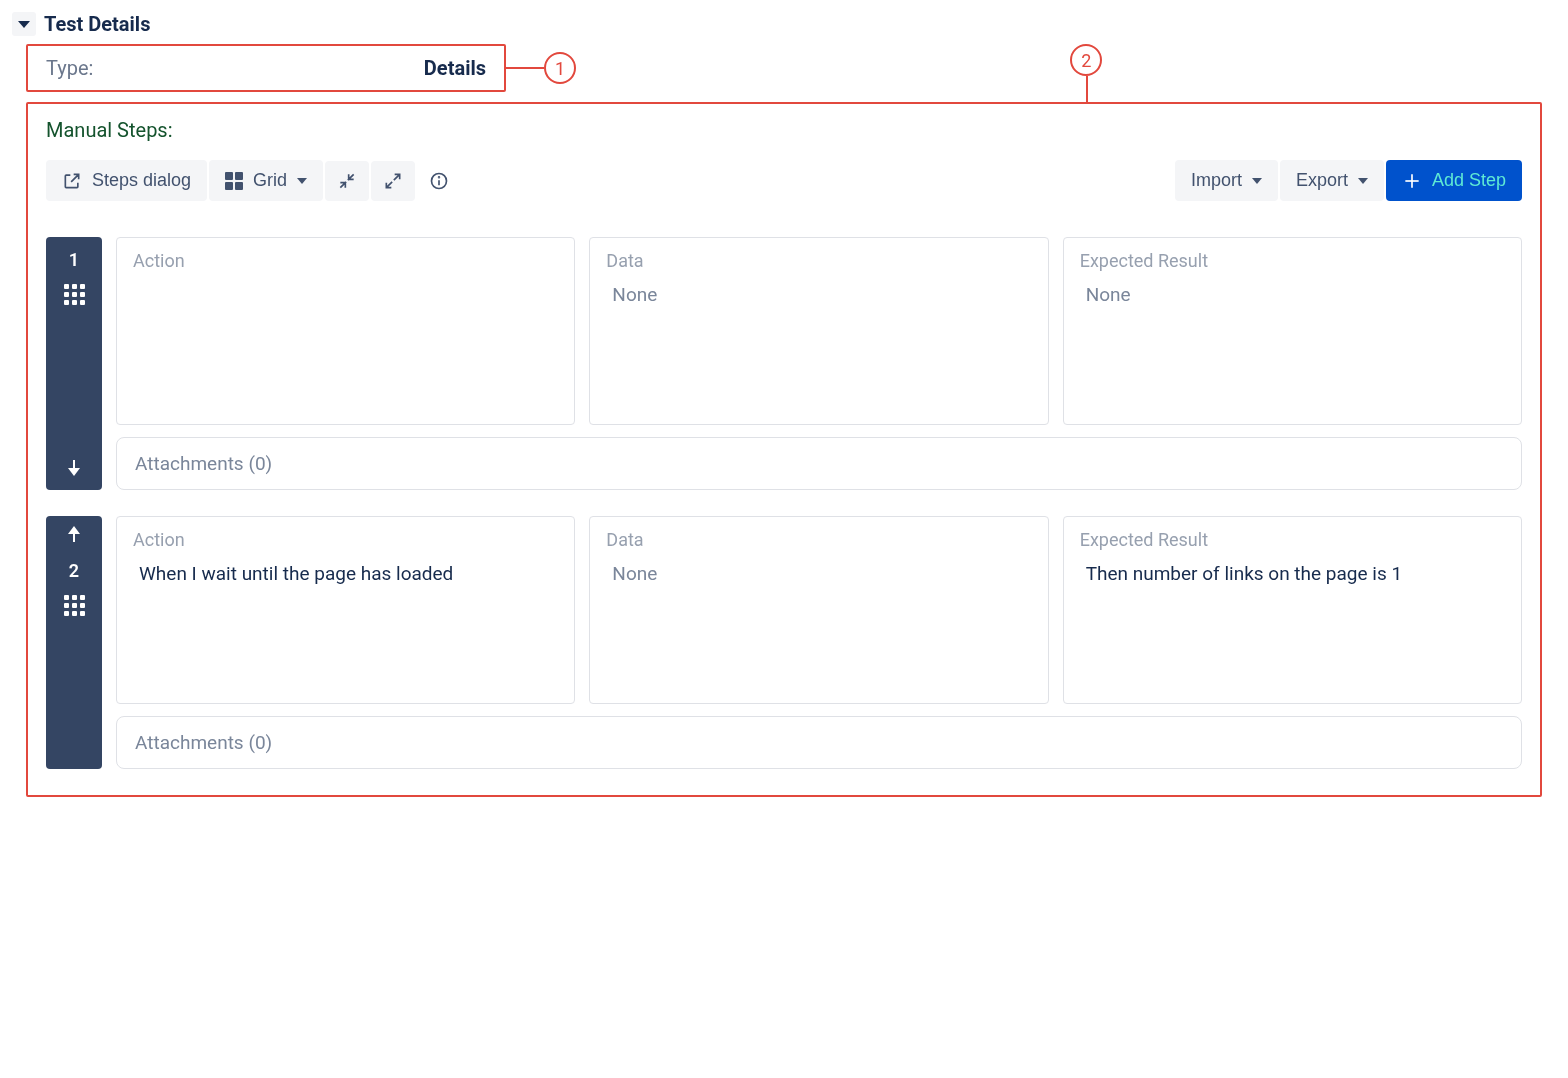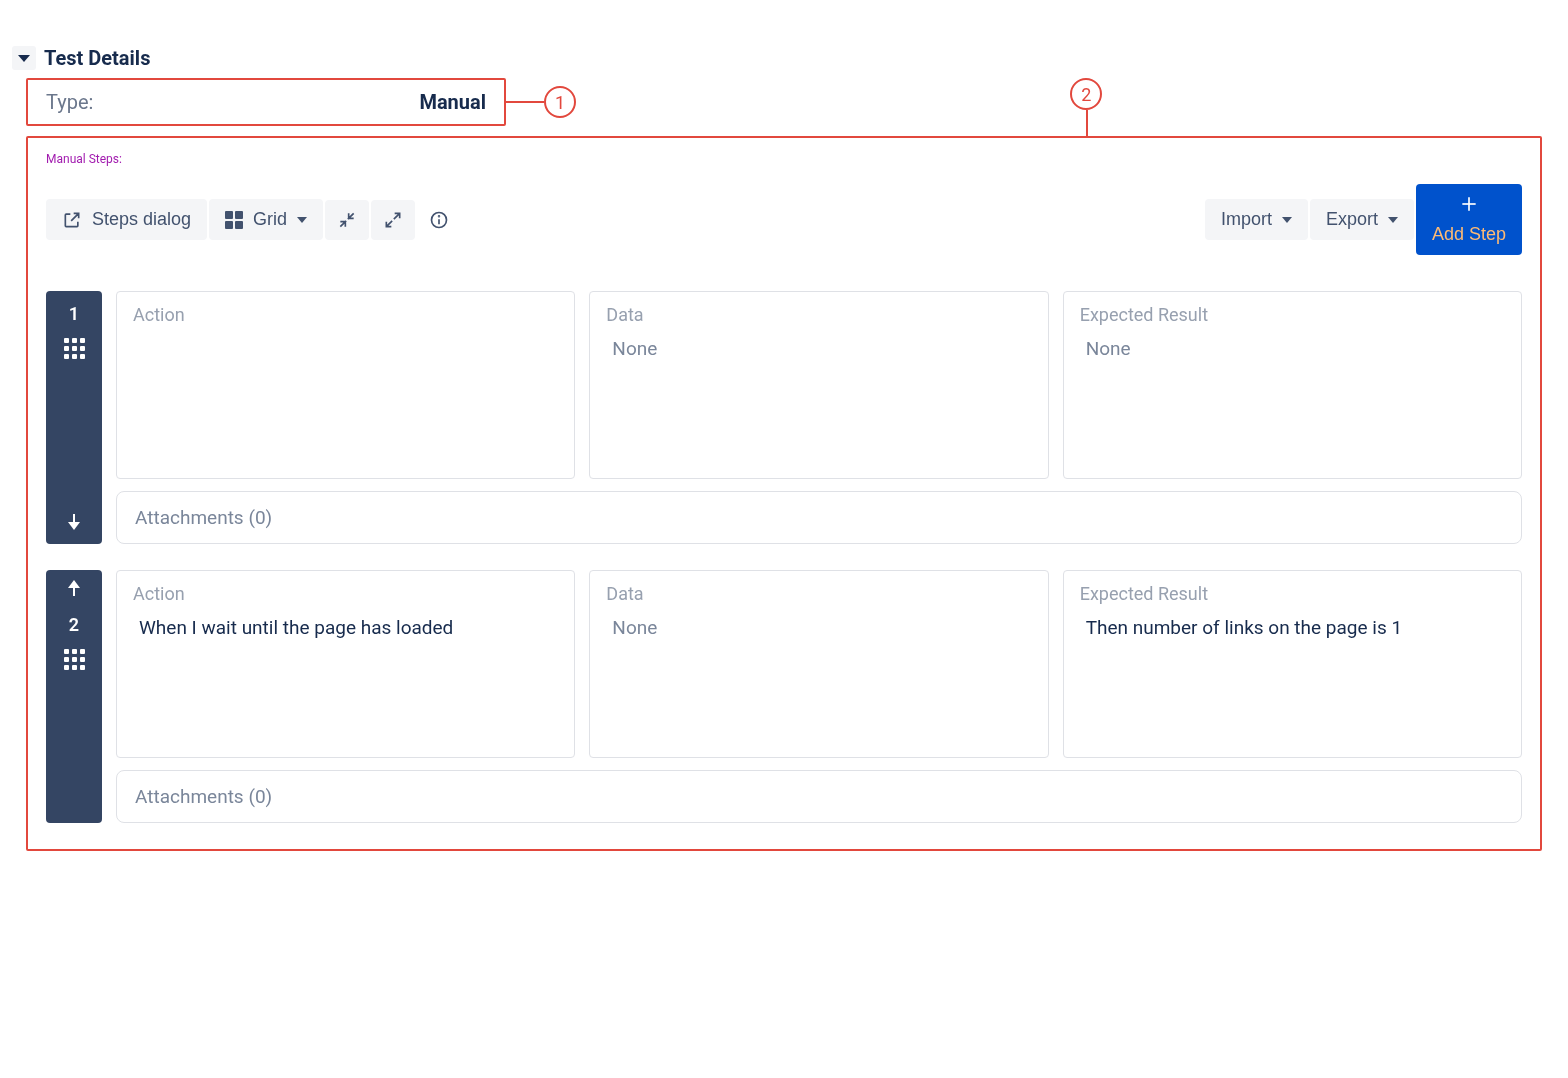--- a/index.html
+++ b/index.html
@@ -9,21 +9,20 @@
     font-family: -apple-system, BlinkMacSystemFont, "Segoe UI", Roboto, Helvetica, Arial, sans-serif;
     color: #172B4D;
     background: #fff;
     font-size: 18px;
   }
   .section-header {
     display: flex;
     align-items: flex-start;
     gap: 8px;
     margin-bottom: 8px;
-    margin-top: 34px;
   }
   .chevron-wrap {
     width: 24px;
     height: 24px;
     border-radius: 3px;
     display: flex;
     align-items: center;
     justify-content: center;
     background: #F4F5F7;
     cursor: pointer;
@@ -74,22 +73,22 @@
   }
   .type-label { color: #6B778C; font-size: 20px; }
   .type-value { color: #172B4D; font-weight: 700; font-size: 20px; }
 
   .main-panel {
     margin: 10px 14px 0 14px;
     padding: 14px 18px 20px 18px;
     position: relative;
   }
   .manual-steps-label {
-    color: #a21caf;
-    font-size: 12px;
+    color: #14532d;
+    font-size: 20px;
     margin-bottom: 18px;
   }
 
   .toolbar {
     display: flex;
     align-items: center;
     gap: 2px;
     margin-bottom: 36px;
   }
   .btn {
@@ -102,23 +101,22 @@
     color: #42526E;
     font-size: 18px;
     cursor: pointer;
     border: none;
     white-space: nowrap;
   }
   .btn.icon-only { padding: 10px 12px; }
   .btn.ghost { background: transparent; }
   .btn-primary {
     background: #0052CC;
-    color: #fdba74;
+    color: #5eead4;
     font-weight: 500;
-    flex-direction: column;
   }
   .spacer { flex: 1; }
   .chev-sm {
     width: 0; height: 0;
     border-left: 5px solid transparent;
     border-right: 5px solid transparent;
     border-top: 6px solid #42526E;
   }
 
   .step-row {
@@ -213,21 +211,21 @@
 <div class="section-header">
   <div class="chevron-wrap">
     <div class="chevron-down"></div>
   </div>
   <div class="section-title">Test Details</div>
 </div>
 
 <div class="type-row callout-box">
   <div class="type-inner">
     <span class="type-label">Type:</span>
-    <span class="type-value">Manual</span>
+    <span class="type-value">Details</span>
   </div>
   <div class="callout-connector" style="right:-40px; top:50%; height:2px; width:40px; margin-top:-1px;"></div>
   <div class="callout-circle" style="right:-72px; top:50%; margin-top:-16px;">1</div>
 </div>
 
 <div class="main-panel callout-box">
   <div class="callout-connector" style="left:70%; top:-28px; width:2px; height:28px;"></div>
   <div class="callout-circle" style="left:70%; top:-60px; margin-left:-16px;">2</div>
 
   <div class="manual-steps-label">Manual Steps:</div>

